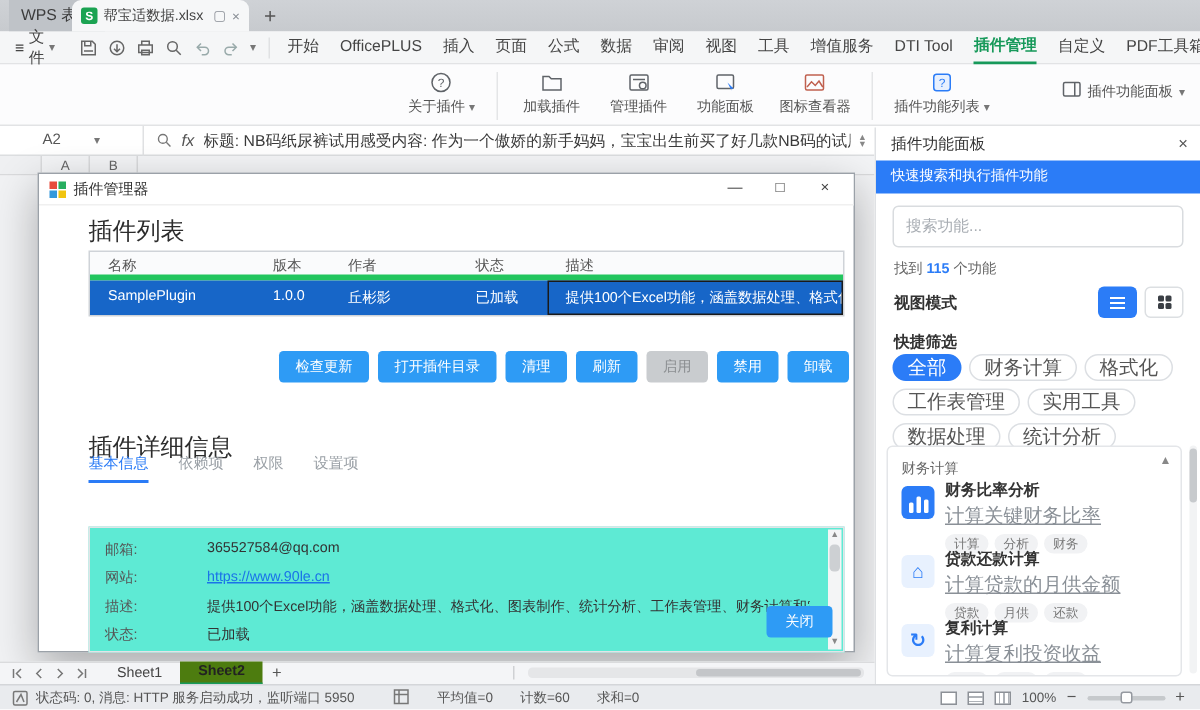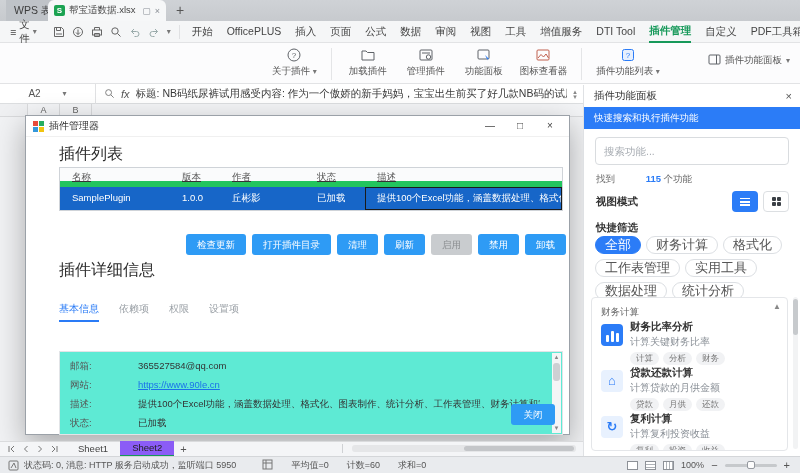--- a/index.html
+++ b/index.html
@@ -51,21 +51,21 @@
 
   
   #dialog { left:25px; top:115px; width:545px; height:320px; background:#fff; border:1px solid #9ba1a8; box-shadow:0 10px 28px rgba(0,0,0,.3); }
   .dlg-titlebar { left:0; top:0; width:543px; height:21px; background:#fff; border-bottom:1px solid #f0f0f0; display:flex; align-items:center; padding:0 4px 0 7px; position:absolute; }
   .dlg-appicon { width:11px; height:11px; display:grid; grid-template-columns:5px 5px; grid-template-rows:5px 5px; gap:1px; margin-right:5px; }
   .dlg-appicon i { display:block; }
   .dlg-title { font-size:10px; color:#333; flex:1; }
   .winctl { width:30px; height:19px; text-align:center; line-height:18px; font-size:10px; color:#444; }
   .dlg-section { position:absolute; font-size:16px; color:#2c2c2c; }
   .ptable { position:absolute; left:33px; top:51px; width:504px; border:1px solid #cfd3d8; }
-  .ptable .thead { display:flex; height:19px; background:#fafbfc; border-bottom:6px solid #22c55e;text-decoration:underline; }
+  .ptable .thead { display:flex; height:19px; background:#fafbfc; border-bottom:4px solid #22c55e; }
   .ptable .th { font-size:9.5px; color:#555; padding:3px 0 0 12px; }
   .ptable .trow { display:flex; height:23px; background:#1766c8; color:#fff; }
   .ptable .td { font-size:9.5px; padding:5px 0 0 12px; white-space:nowrap; overflow:hidden; }
   .c-name { width:110px; } .c-ver { width:50px; } .c-auth { width:85px; } .c-stat { width:60px; } .c-desc { flex:1; }
   .td.c-desc { outline:1px solid #1a1a1a; outline-offset:-1px; }
   .btnrow { position:absolute; left:160px; top:118px; display:flex; gap:6px; }
   .blue-btn { background:#2e9bf5; color:#fff; border-radius:3px; height:21px; line-height:21px; font-size:9.5px; text-align:center; padding:0 11px; white-space:nowrap; }
   .blue-btn.disabled { background:#c9cccf; color:#8b8e91; }
   .dlg-tabs { position:absolute; left:33px; top:186px; display:flex; gap:20px; }
   .dlg-tab { font-size:10px; color:#9aa0a6; padding-bottom:4px; }
@@ -83,21 +83,21 @@
 
   
   #panel { left:583px; top:85px; width:217px; height:371px; background:#fff; border-left:1px solid #dfe1e4; }
   .p-header { position:absolute; left:0; top:0; width:216px; height:22px; display:flex; align-items:center; padding:0 8px 0 10px; }
   .p-title { flex:1; font-size:10.5px; color:#333; }
   .p-close { font-size:11px; color:#555; }
   .p-banner { position:absolute; left:0; top:22px; width:216px; height:22px; background:#2b7cf7; color:#fff; font-size:9.5px; line-height:22px; padding-left:10px; }
   .p-search { position:absolute; left:11px; top:52px; width:194px; height:28px; border:1px solid #d9dcdf; border-radius:4px; padding:0 8px; font-size:10.5px; color:#333; background:#fff; font-family:"Liberation Sans",sans-serif; }
   .p-search::placeholder { color:#a8adb3; }
   .p-result { position:absolute; left:12px; top:88px; font-size:9.5px; color:#666; }
-  .p-result b { color:#2b7cf7;margin-left:28px; }
+  .p-result b { color:#2b7cf7; }
   .p-viewrow { position:absolute; left:12px; top:106px; width:193px; display:flex; align-items:center; }
   .p-viewlabel { flex:1; font-size:10.5px; font-weight:bold; color:#333; }
   .vm-btn { width:26px; height:21px; border-radius:4px; margin-left:5px; display:flex; align-items:center; justify-content:center; }
   .vm-btn.on { background:#2b7cf7; }
   .vm-btn.off { background:#fff; border:1px solid #dcdfe2; }
   .vm-lines { width:10px; height:8px; background:repeating-linear-gradient(#fff 0 1.5px, transparent 1.5px 3.2px); }
   .vm-grid { width:9px; height:9px; display:grid; grid-template-columns:4px 4px; grid-template-rows:4px 4px; gap:1px; }
   .vm-grid i { background:#3a3f45; border-radius:1px; }
   .p-filterlabel { position:absolute; left:12px; top:136px; font-size:10.5px; font-weight:bold; color:#333; }
   .p-chips { position:absolute; left:11px; top:151px; width:198px; display:flex; flex-wrap:wrap; gap:5px; }
@@ -106,31 +106,31 @@
   .p-card { position:absolute; left:7px; top:212px; width:197px; height:154px; border:1px solid #e4e6e9; border-radius:4px; background:#fff; overflow:hidden; }
   .card-collapse { position:absolute; right:6px; top:4px; font-size:8px; color:#888; }
   .p-group { position:absolute; left:9px; top:8px; font-size:9.5px; color:#666; }
   .p-item { position:absolute; left:9px; width:180px; display:flex; gap:7px; }
   .item-icon { width:22px; height:22px; border-radius:4px; flex:0 0 auto; display:flex; align-items:flex-end; justify-content:center; margin-top:4px; }
   .item-icon.blue { background:#2b7cf7; gap:2px; padding:0 4px 4px; align-items:flex-end; }
   .item-icon.blue i { width:3px; background:#fff; border-radius:1px; }
   .item-icon.lite { background:#e8f1fe; color:#2b7cf7; align-items:center; font-size:13px; font-weight:bold; line-height:22px; }
   .item-body { flex:1; }
   .item-title { font-size:10.5px; font-weight:bold; color:#333; }
-  .item-desc { font-size:10px; color:#8a9097; margin-top:1px; }
+  .item-desc { font-size:13px; color:#8a9097; margin-top:1px;text-decoration:underline; }
   .item-tags { display:flex; gap:4px; margin-top:3px; }
   .tag { background:#f1f2f4; border-radius:7px; height:13px; line-height:13px; padding:0 6px; font-size:8.5px; color:#777; }
   .p-scroll { position:absolute; right:2px; top:212px; width:5px; height:152px; background:#f2f3f4; border-radius:3px; }
   .p-scroll .thumb { position:absolute; top:2px; left:0; width:5px; height:36px; background:#c7cacd; border-radius:3px; }
 
   
   #sheetbar { left:0; top:441px; width:583px; height:15px; background:#f4f5f7; border-top:1px solid #dadbdd; display:flex; align-items:center; }
   .navs { display:flex; gap:6px; padding:0 8px 0 8px; align-items:center; }
   .sheet-tab { padding:0 12px; font-size:9.5px; color:#444; line-height:14px; }
-  .sheet-tab.active { background:#8b5cf6; color:#222; font-weight:normal; border-bottom:2px solid #17995a; }
+  .sheet-tab.active { background:#4d7c0f; color:#222; font-weight:bold; border-bottom:2px solid #17995a; }
   .sheet-add { margin-left:6px; font-size:11px; color:#555; }
   .hscroll { position:absolute; left:352px; top:445px; width:224px; height:7px; background:#e5e6e8; border-radius:3px; }
   .hscroll .thumb { position:absolute; right:2px; top:1px; width:110px; height:5px; background:#c4c6c9; border-radius:3px; }
   .sheet-divider { position:absolute; left:342px; top:444px; width:1px; height:9px; background:#cfd1d4; }
 
   
   #statusbar { left:0; top:456px; width:800px; height:17px; background:#e9ebee; border-top:1px solid #d4d6d9; display:flex; align-items:center; font-size:9px; color:#555; }
   .st-left { display:flex; align-items:center; gap:5px; padding-left:8px; }
   .st-metrics { display:flex; gap:18px; margin-left:26px; }
   .st-right { margin-left:auto; display:flex; align-items:center; gap:7px; padding-right:10px; }
@@ -352,21 +352,21 @@
     <div class="btnrow">
       <div class="blue-btn">检查更新</div>
       <div class="blue-btn">打开插件目录</div>
       <div class="blue-btn">清理</div>
       <div class="blue-btn">刷新</div>
       <div class="blue-btn disabled">启用</div>
       <div class="blue-btn">禁用</div>
       <div class="blue-btn">卸载</div>
     </div>
 
-    <div class="dlg-section" style="left:33px; top:144px;">插件详细信息</div>
+    <div class="dlg-section" style="left:33px; top:172px;">插件详细信息</div>
 
     <div class="dlg-tabs">
       <span class="dlg-tab active">基本信息</span>
       <span class="dlg-tab">依赖项</span>
       <span class="dlg-tab">权限</span>
       <span class="dlg-tab">设置项</span>
     </div>
 
     <div class="details-box">
       <div class="drow" style="top:8px;">

